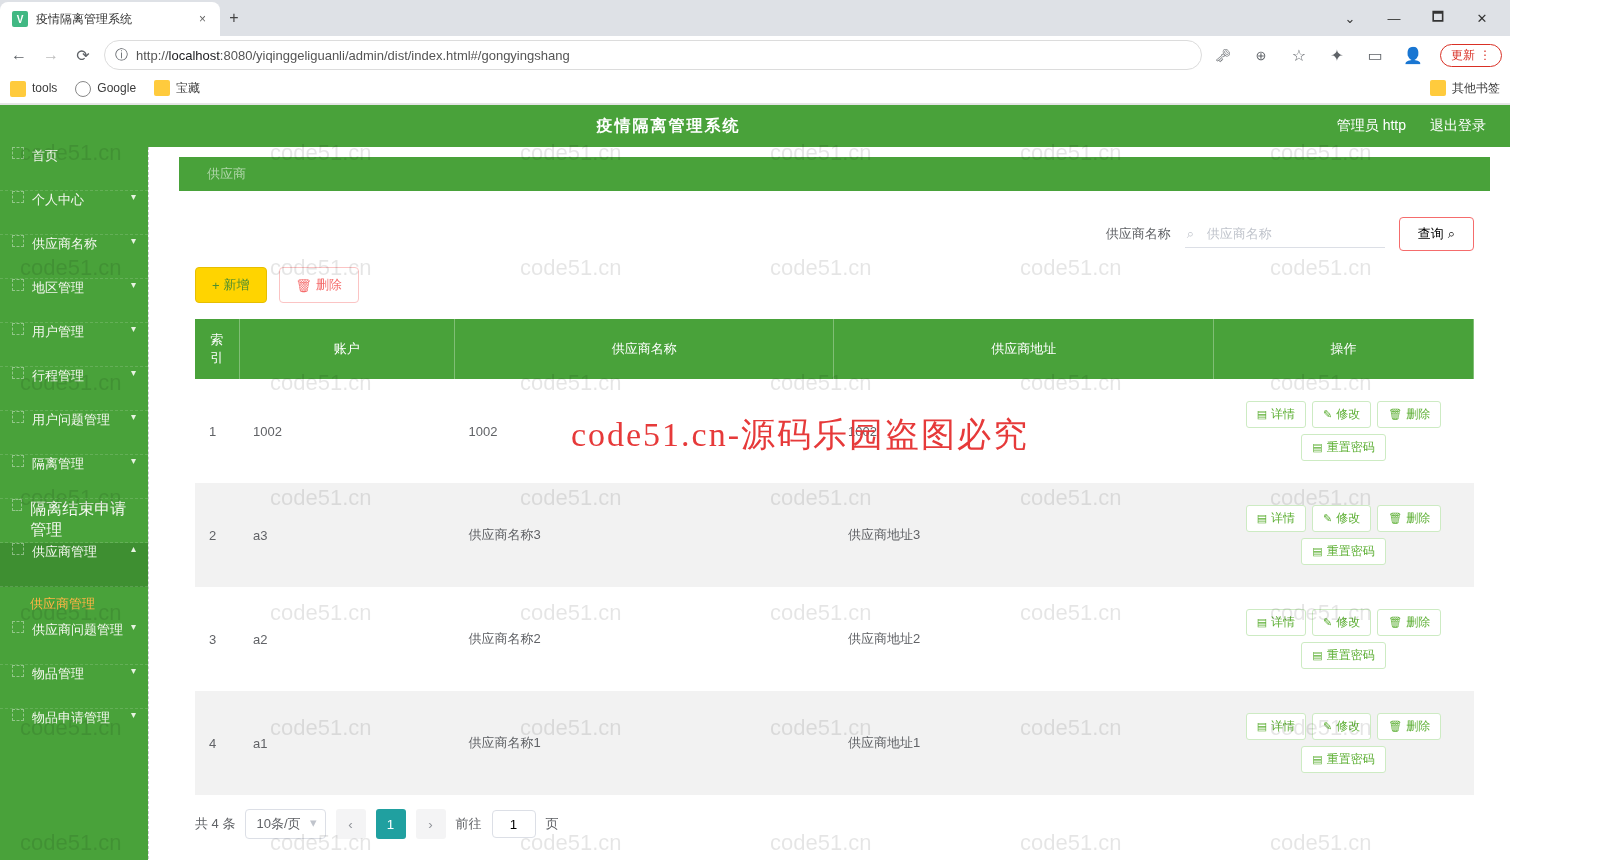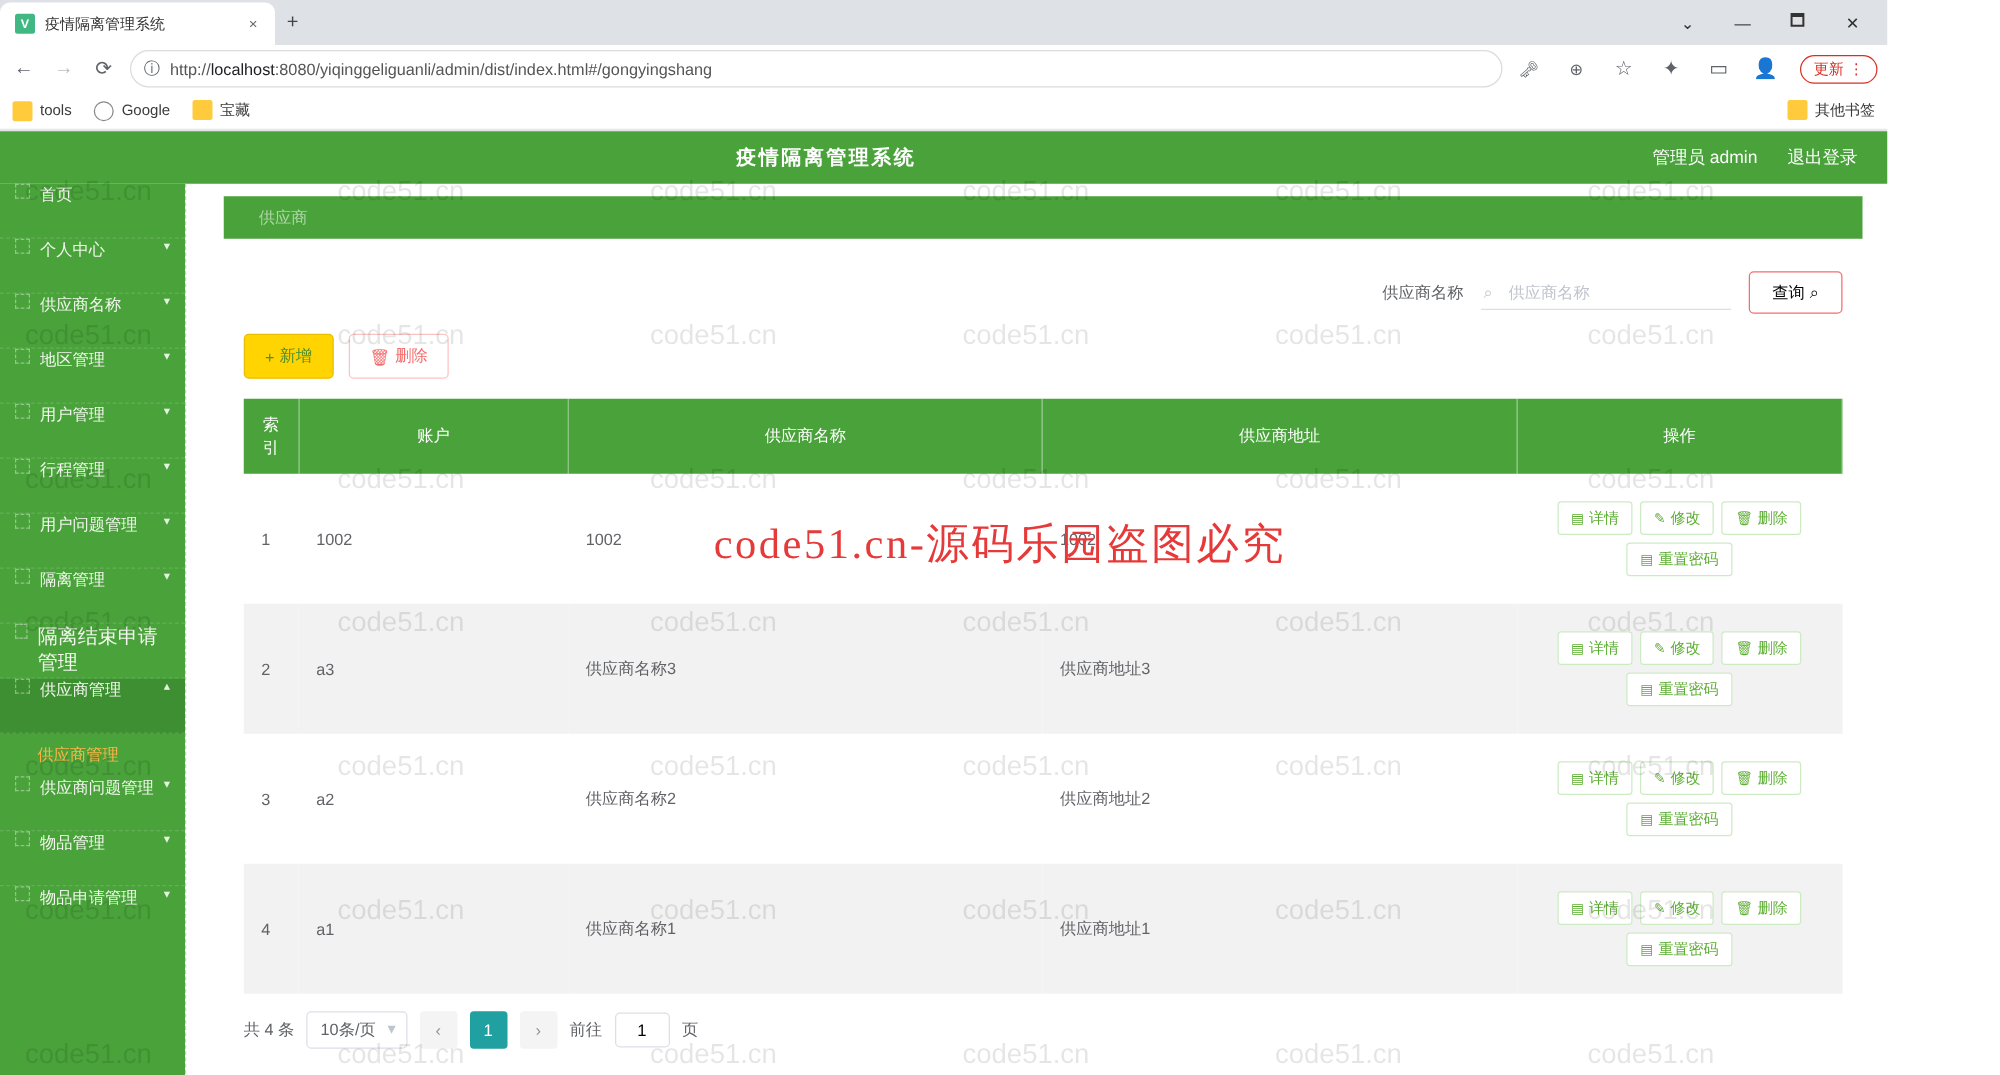--- a/index.html
+++ b/index.html
@@ -130,21 +130,21 @@
     <span class="bm-item bm-right">
         <span class="bm-ico"></span>
         <span>其他书签</span>
       </span>
   </div>
 </div>
 
 <div class="app-header">
   <div class="app-title">疫情隔离管理系统</div>
   <div class="header-right">
-    <span>管理员 admin</span>
+    <span>管理员 http</span>
     <span>退出登录</span>
   </div>
 </div>
 
 <div class="app-body">
   <div class="sidebar">
     <div class="menu-item">
         <span class="mi-ico"></span>
         <span>首页</span>
       </div>

